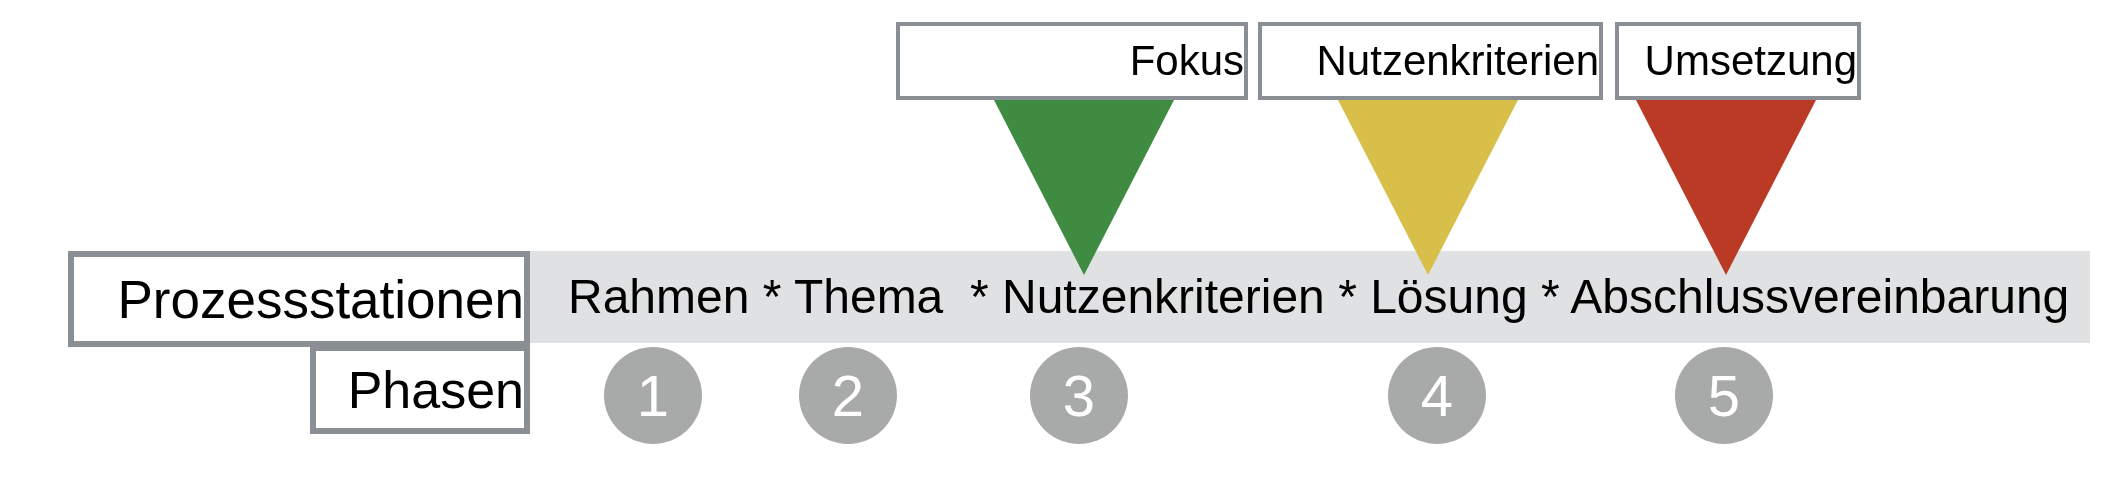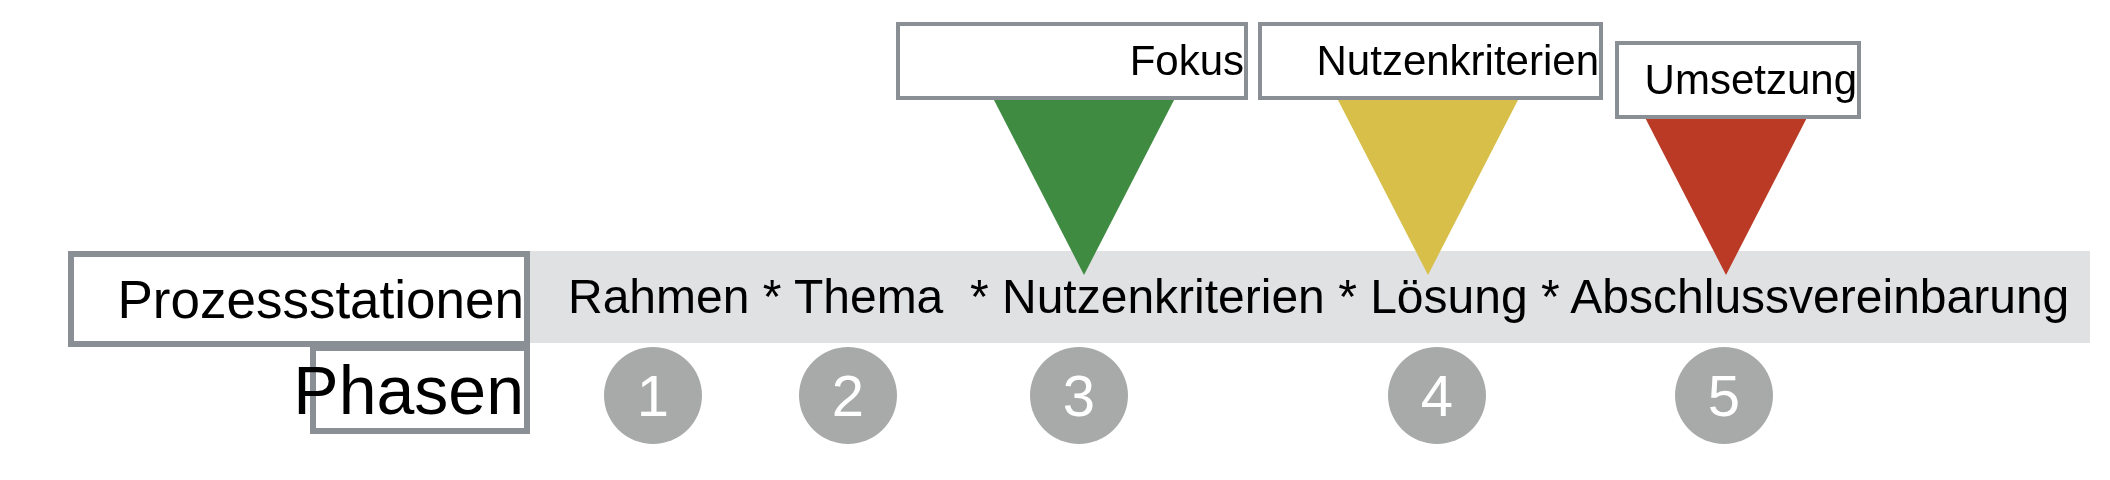--- a/index.html
+++ b/index.html
@@ -14,21 +14,21 @@
   
   .marker-box{
     position:absolute;top:22px;height:78px;
     background:#fff;border:4px solid #8a8e95;
     box-sizing:border-box;
     display:flex;align-items:center;justify-content:flex-end;
     font-size:42px;line-height:1;z-index:4;
   }
   .marker-box.m0{left:896px;width:352px;}
   .marker-box.m1{left:1258px;width:345px;}
-  .marker-box.m2{left:1615px;width:246px;margin-top:19px;}
+  .marker-box.m2{left:1615px;width:246px;}
   
   .tri{
     position:absolute;top:100px;width:180px;height:175px;
     clip-path:polygon(0 0,100% 0,50% 100%);
     z-index:3;
   }
   .tri.t0{left:994px;}
   .tri.t1{left:1338px;}
   .tri.t2{left:1636px;}
   
@@ -42,21 +42,21 @@
     font-size:48px;line-height:1;white-space:pre;z-index:2;
   }
   
   .row-label{
     position:absolute;background:#fff;border:6px solid #8a8e95;
     box-sizing:border-box;
     display:flex;align-items:center;justify-content:flex-end;
     line-height:1;z-index:5;
   }
   .row-label.stations{left:68px;top:251px;width:462px;height:96px;font-size:53px;}
-  .row-label.phases{left:310px;top:345px;width:220px;height:89px;font-size:68px;}
+  .row-label.phases{left:310px;top:345px;width:220px;height:89px;font-size:52px;}
   
   .circle{
     position:absolute;top:347px;width:98px;height:97px;
     border-radius:50%;
     display:flex;align-items:center;justify-content:center;
     font-size:58px;color:#fff;line-height:1;z-index:2;
   }
   .circle.c0{left:604px;}
   .circle.c1{left:799px;}
   .circle.c2{left:1030px;}

